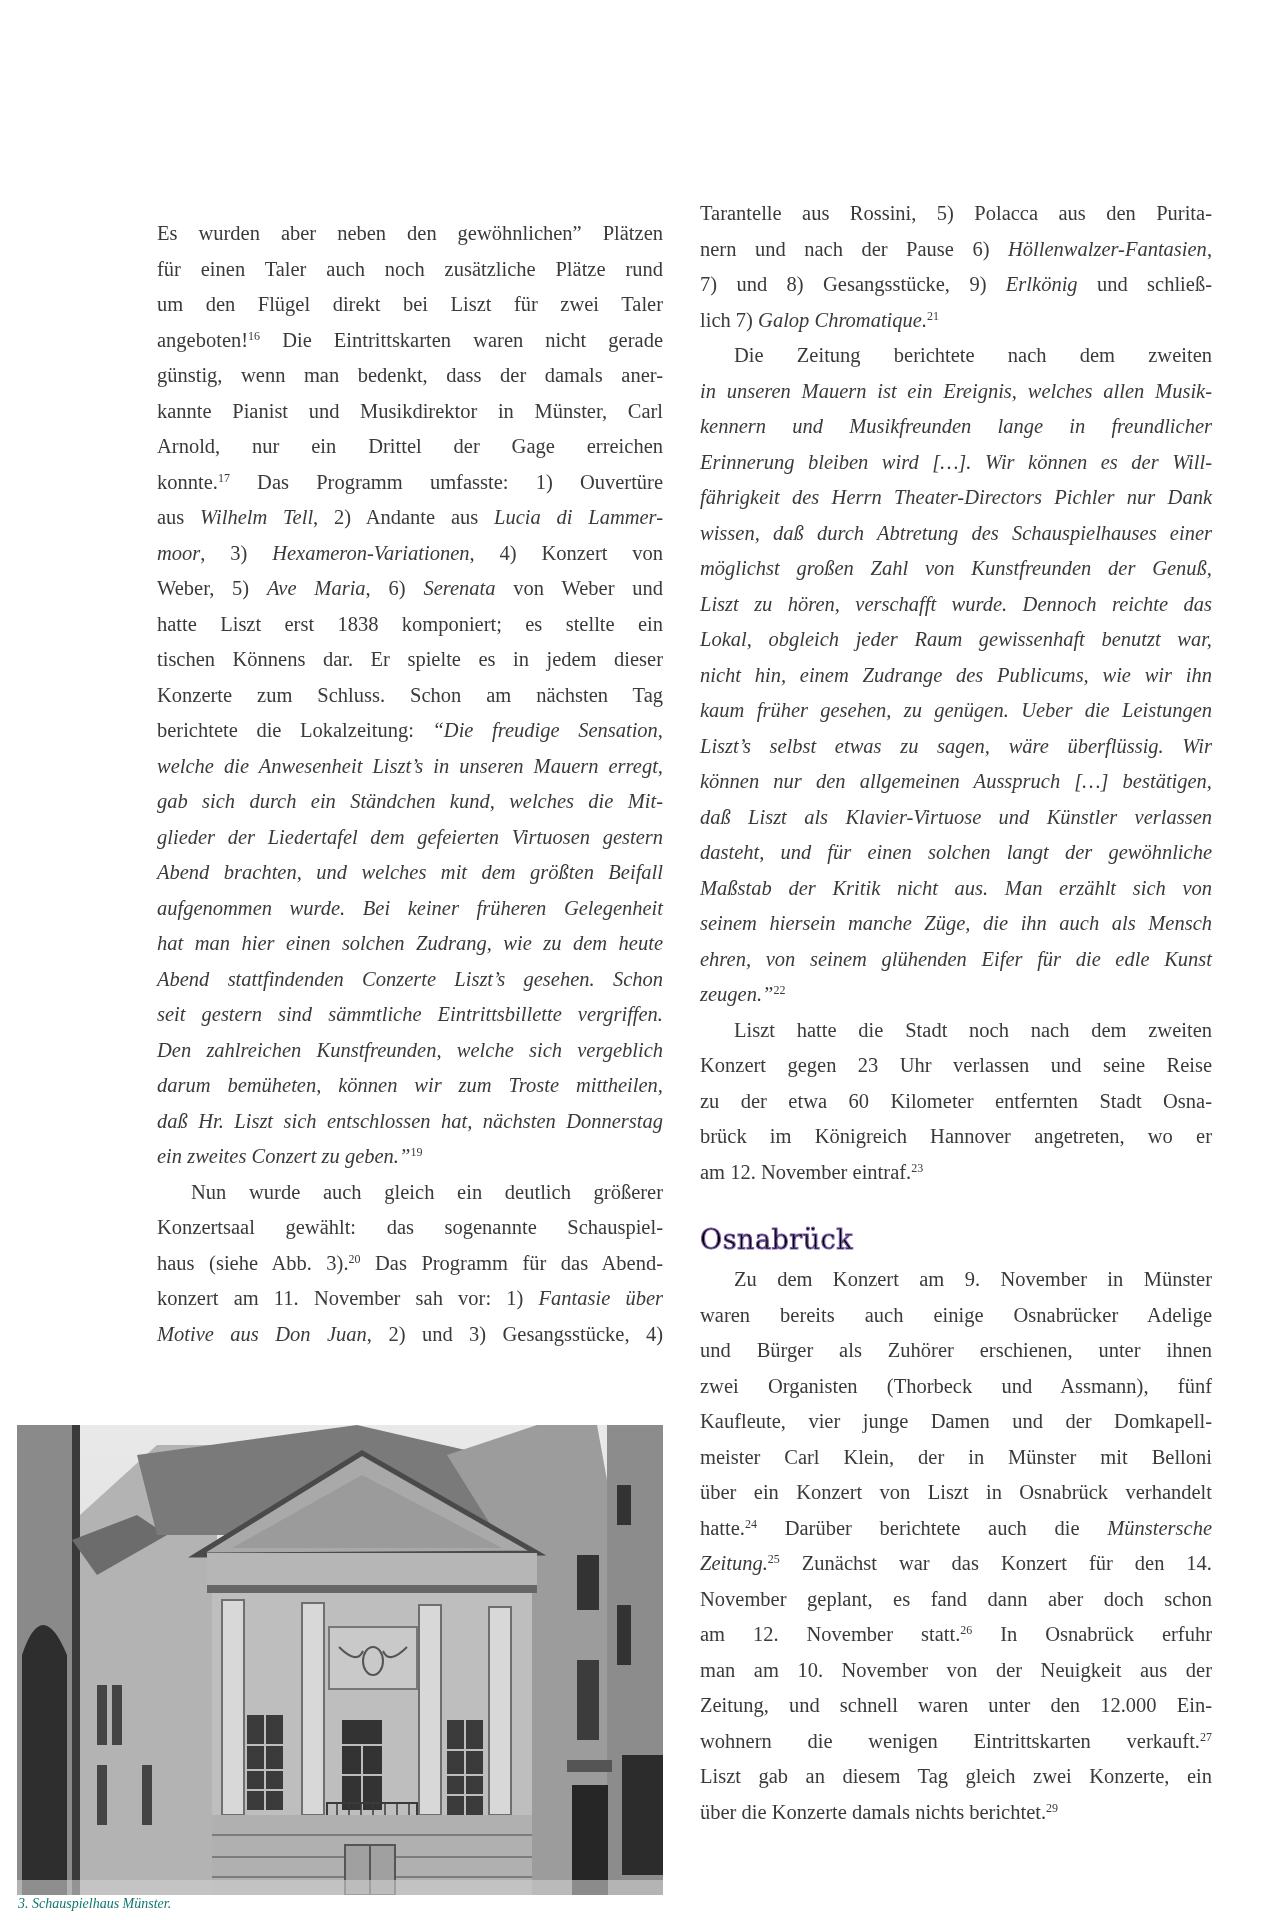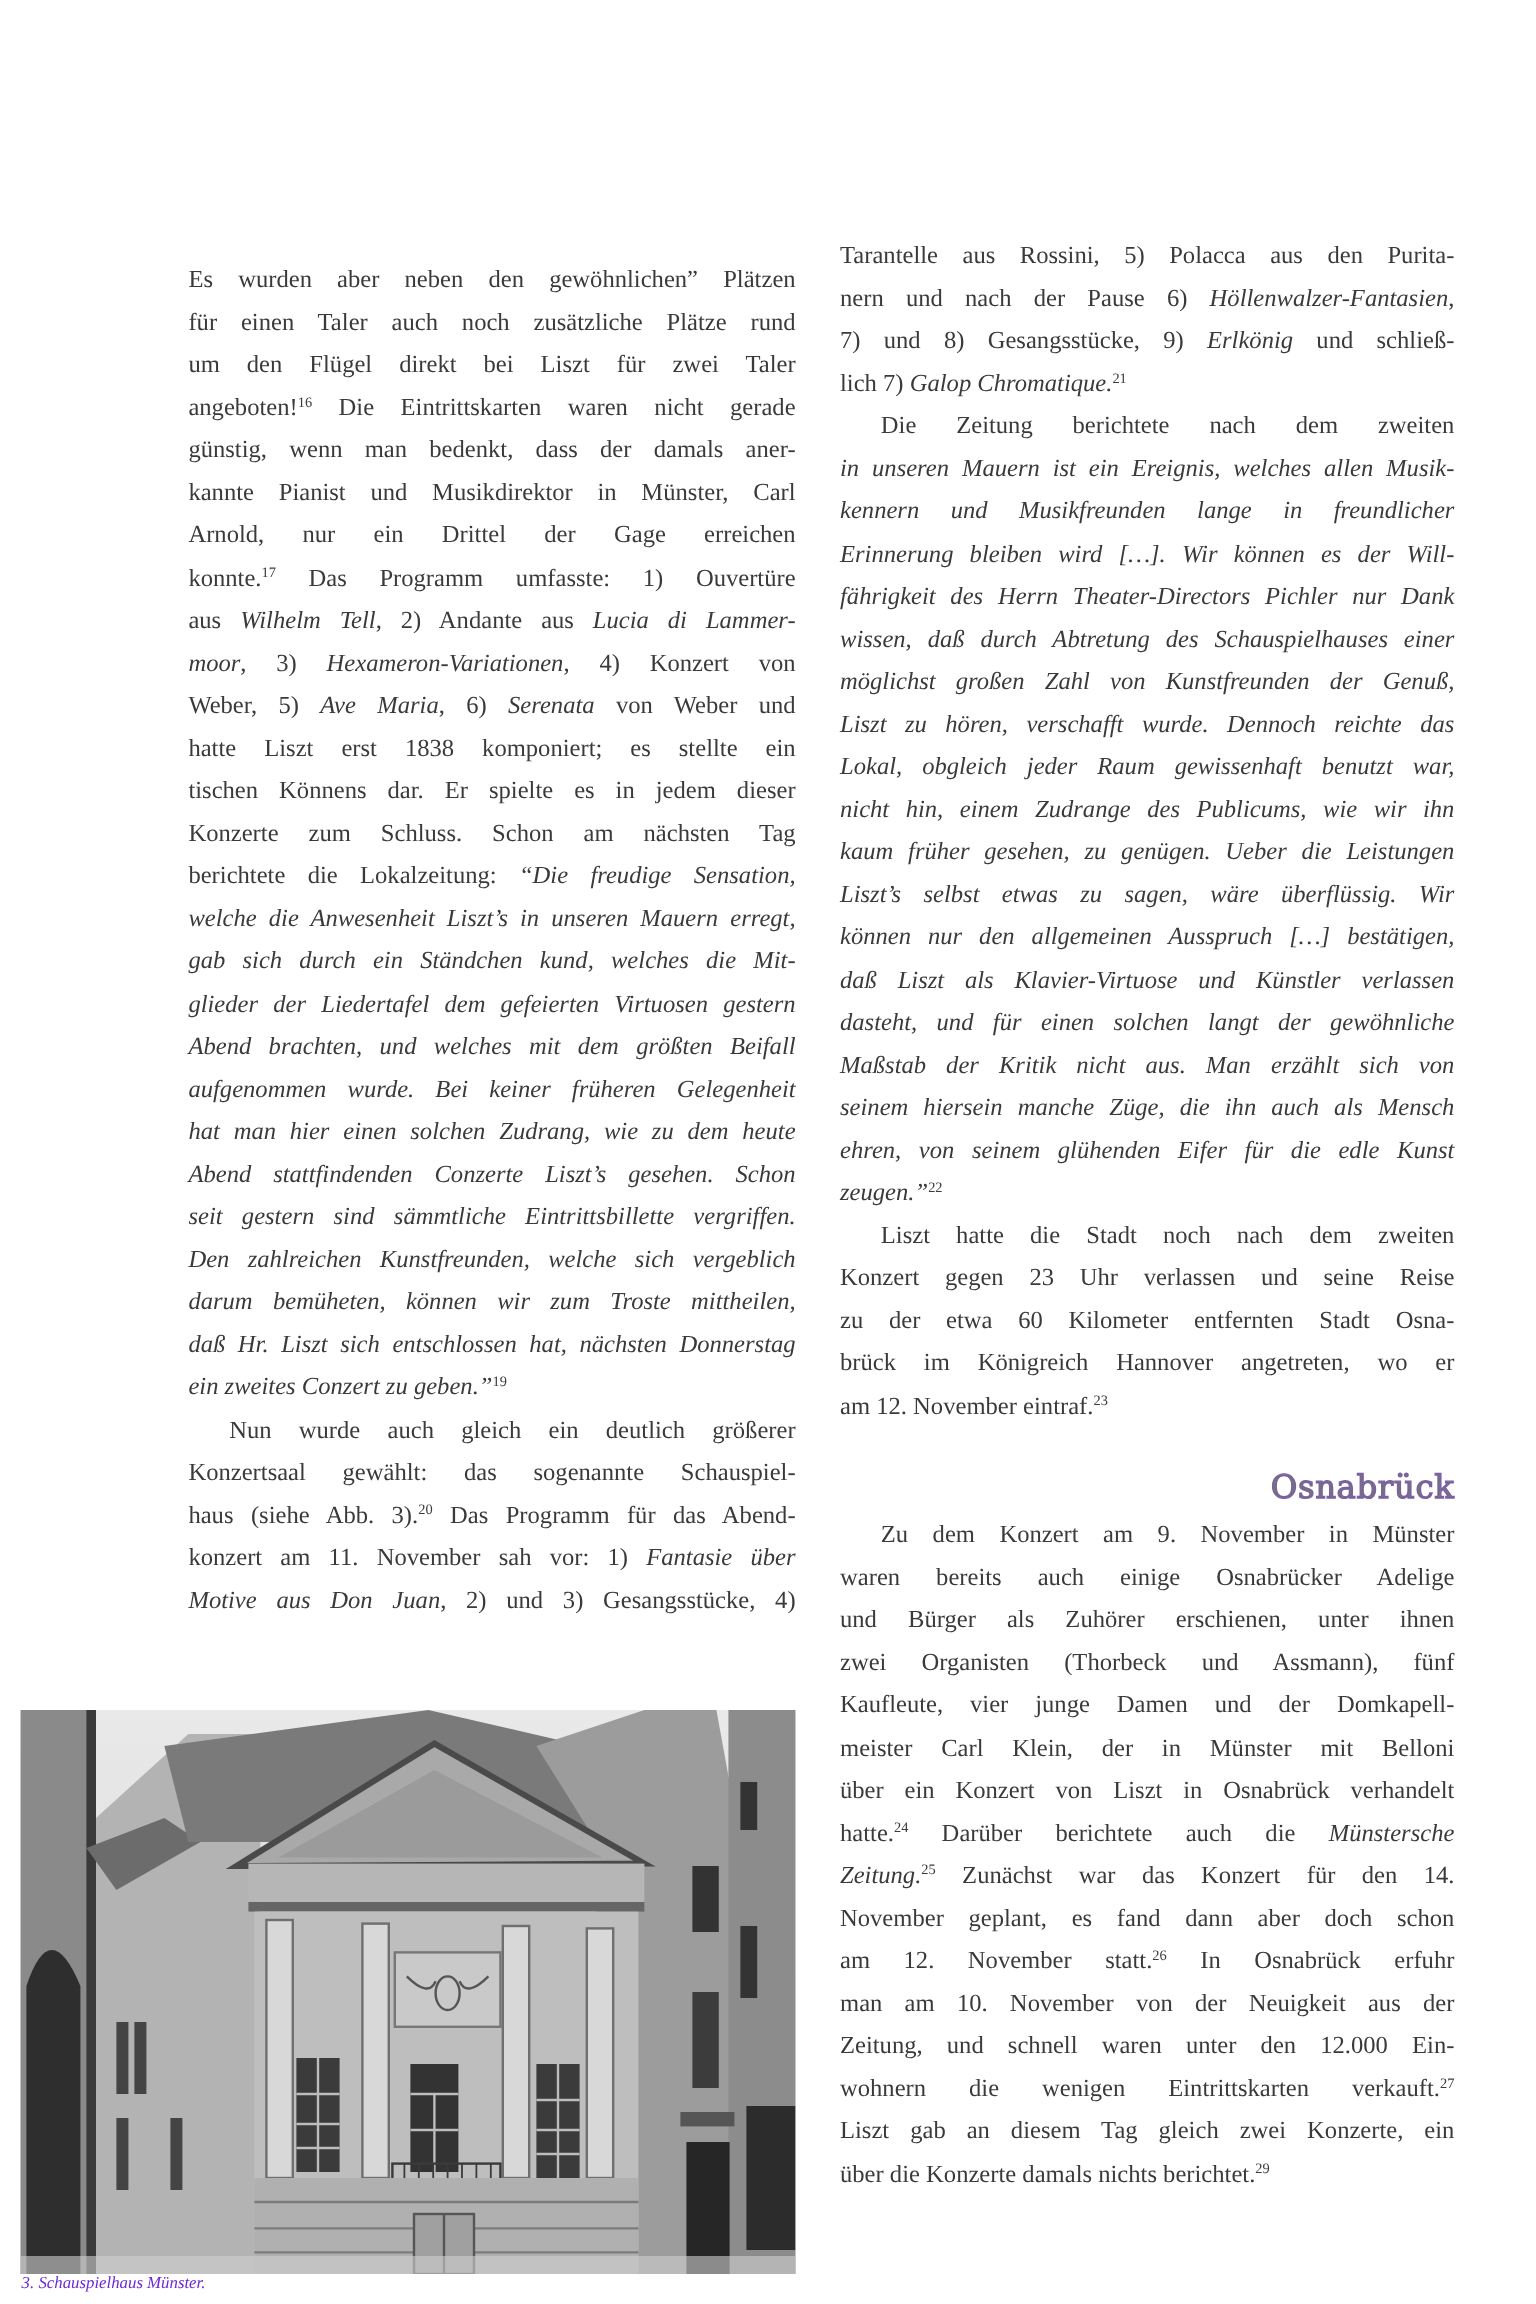--- a/index.html
+++ b/index.html
@@ -16,32 +16,32 @@
     height: 35.5px; line-height: 35.5px; font-size: 20.5px;
     white-space: nowrap; text-align: justify; text-align-last: justify;
     overflow: visible;
   }
   .line.last { text-align-last: left; }
   .line.indent { padding-left: 34px; }
   .line span.i { font-style: italic; }
   sup { font-size: 12px; line-height: 0; vertical-align: 7px; }
   .heading {
     height: 52px; line-height: 60px; font-size: 27px;
-    color: #737373; -webkit-text-stroke: 1.1px #7b5ea8;
-    font-family: "DejaVu Serif", serif; letter-spacing: 0.5px; text-align: right;
+    color: #000000; -webkit-text-stroke: 1.1px #7b5ea8;
+    font-family: "DejaVu Serif", serif; letter-spacing: 0.5px;
   }
   .gap { height: 20px; }
   .photo {
     position: absolute; left: 17px; top: 1425px; width: 646px; height: 470px;
     background: #bdbdbd; overflow: hidden;
   }
   .photo svg { display: block; }
   .caption {
     position: absolute; left: 18px; top: 1896px; font-size: 14px;
-    font-style: italic; color: #6d28d9;
+    font-style: italic; color: #0f766e;
   }
 </style>
 </head>
 <body>
 
 <div class="col col-left" id="col-left">
     <div class="line"><span>Es wurden aber neben den  gewöhnlichen” Plätzen</span></div>
     <div class="line"><span>für einen Taler auch noch zusätzliche Plätze rund</span></div>
     <div class="line"><span>um den Flügel direkt bei Liszt für zwei Taler</span></div>
     <div class="line"><span>angeboten!</span><sup>16</sup><span> Die Eintrittskarten waren nicht gerade</span></div>

